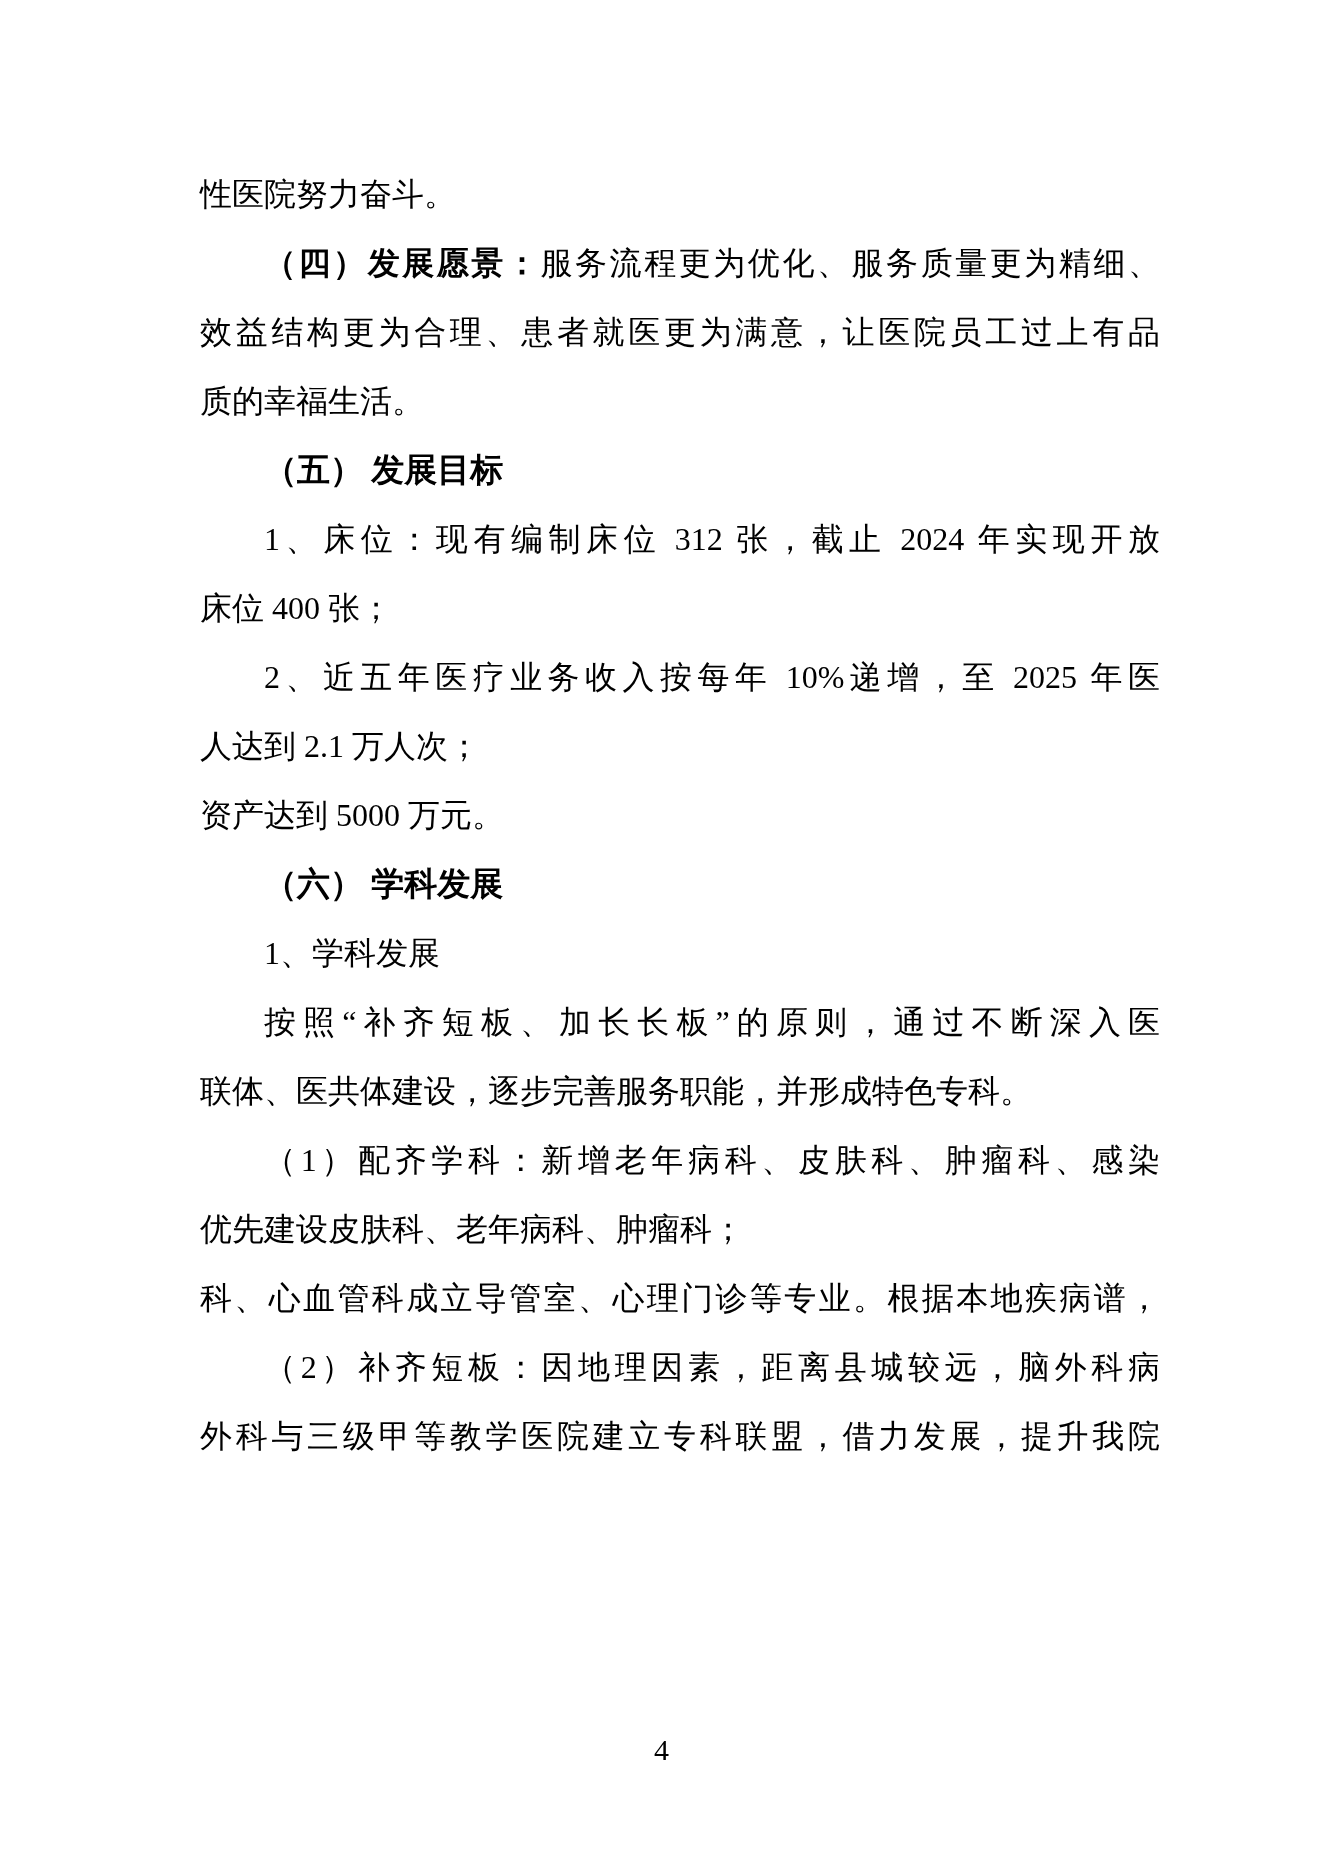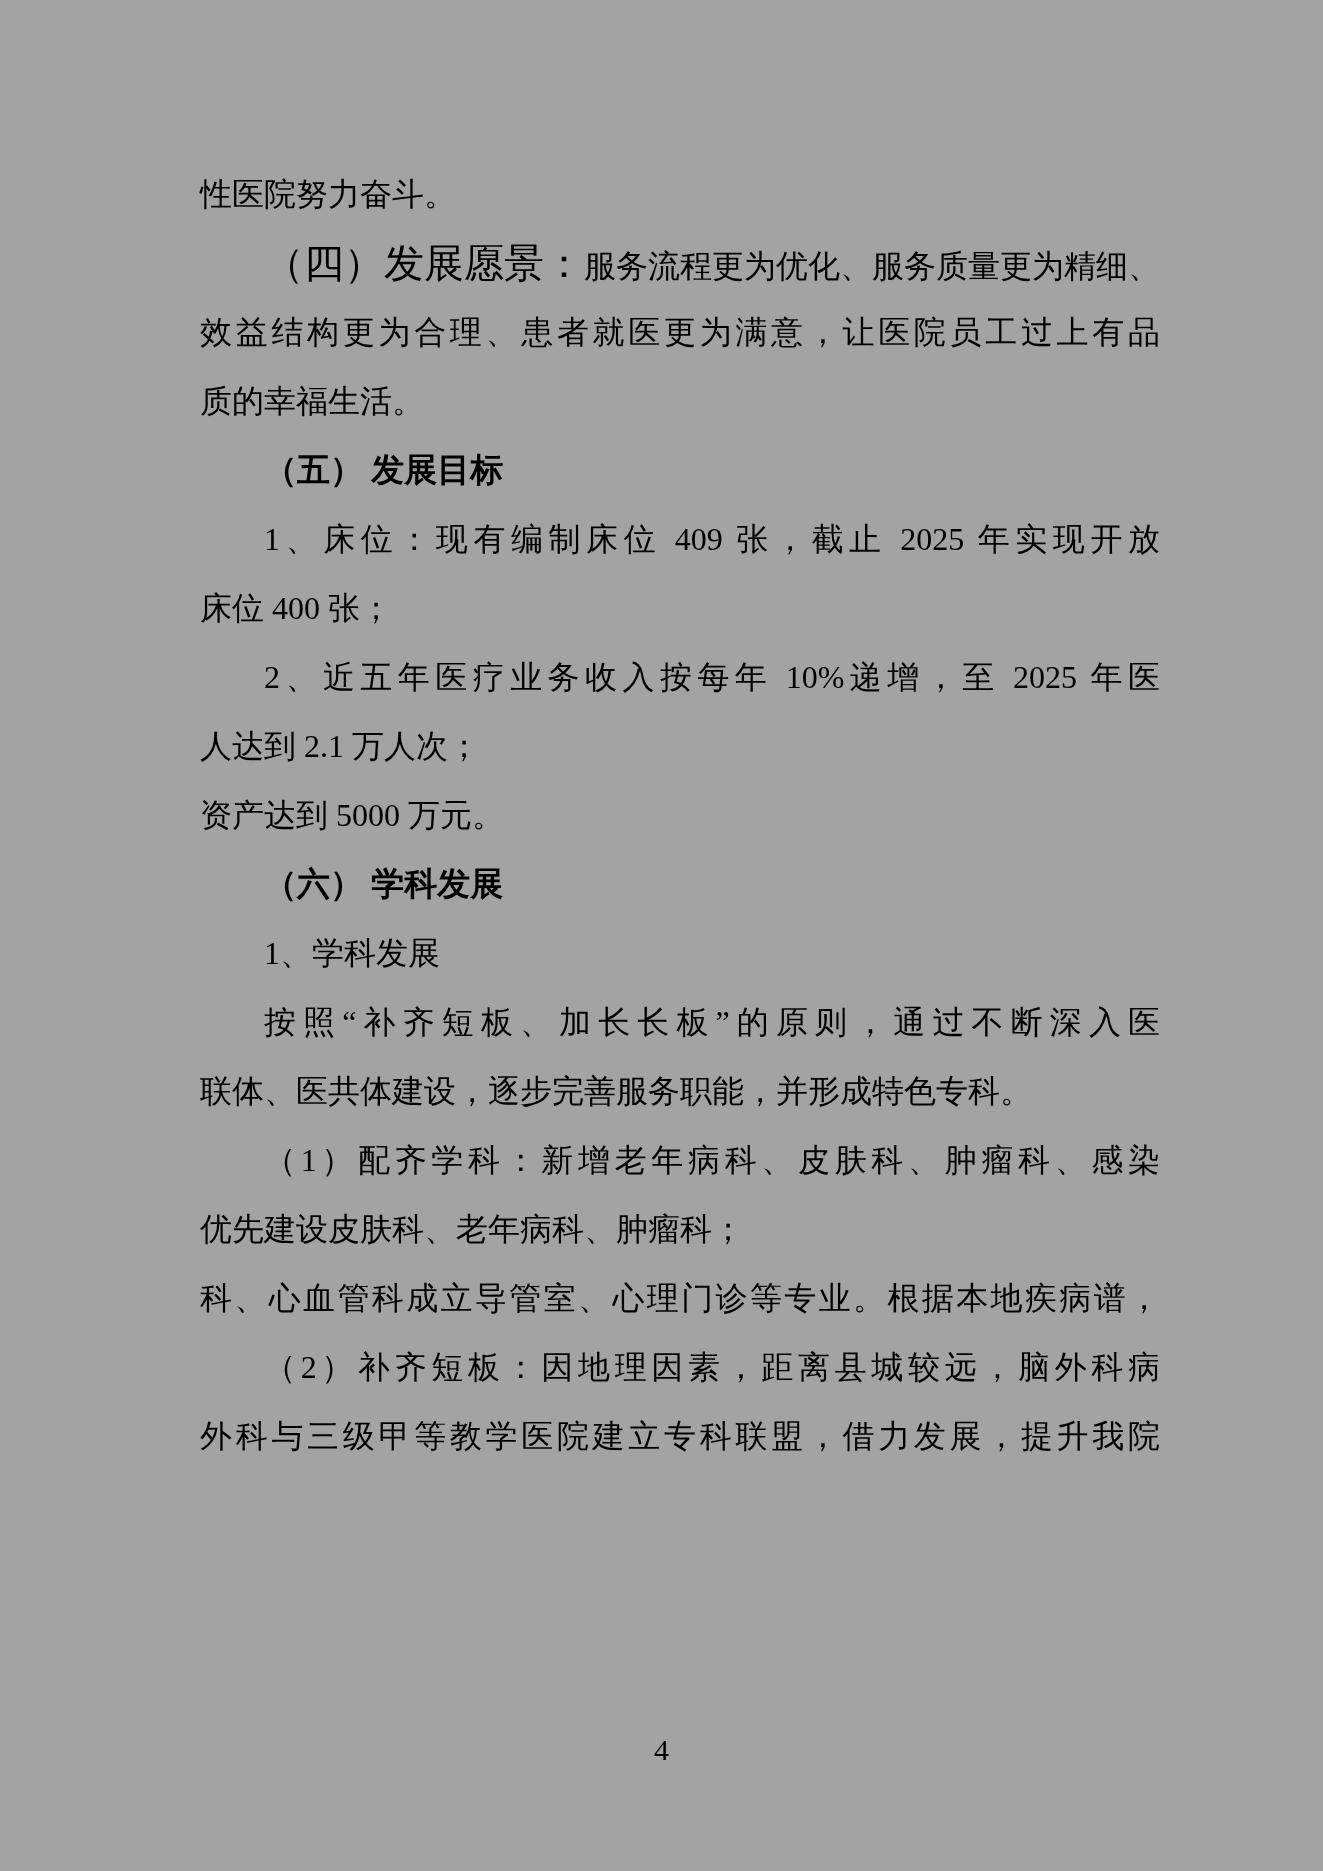--- a/index.html
+++ b/index.html
@@ -5,21 +5,21 @@
   html, body {
     margin: 0;
     padding: 0;
     background: #e8e8e8;
   }
   .page {
     position: relative;
     width: 1323px;
     height: 1871px;
     margin: 0;
-    background: #a3a3a3;
+    background: #ffffff;
     overflow: hidden;
   }
   .doc {
     position: absolute;
     left: 200px;
     top: 160px;
     width: 960px;
   }
   .line {
     height: 69px;
@@ -37,22 +37,22 @@
     text-align-last: justify;
     text-justify: inter-character;
   }
   .line.heading {
     font-family: Liberation Serif, serif;
     font-weight: 700;
     font-size: 33px;
   }
   .lead {
     font-family: "Liberation Sans", "DejaVu Sans", sans-serif;
-    font-weight: 400;
-    font-size: 40px;
+    font-weight: 700;
+    font-size: 32px;
   }
   .footer {
     position: absolute;
     top: 1728px;
     left: 0;
     width: 100%;
     height: 44px;
     line-height: 44px;
     text-align: center;
   }
@@ -65,21 +65,21 @@
 </head>
 <body>
 
 <main class="page">
   <section class="doc">
       <div class="line">性医院努力奋斗。</div>
       <div class="line indent justify"><span class="lead">（四）发展愿景：</span>服务流程更为优化、服务质量更为精细、</div>
       <div class="line justify">效益结构更为合理、患者就医更为满意，让医院员工过上有品</div>
       <div class="line">质的幸福生活。</div>
       <div class="line indent heading">（五） 发展目标</div>
-      <div class="line indent justify">1、床位：现有编制床位 409 张，截止 2025 年实现开放</div>
+      <div class="line indent justify">1、床位：现有编制床位 312 张，截止 2024 年实现开放</div>
       <div class="line">床位 400 张；</div>
       <div class="line indent justify">2、近五年医疗业务收入按每年 10%递增，至 2025 年医</div>
       <div class="line">人达到 2.1 万人次；</div>
       <div class="line">资产达到 5000 万元。</div>
       <div class="line indent heading">（六） 学科发展</div>
       <div class="line indent">1、学科发展</div>
       <div class="line indent justify">按照“补齐短板、加长长板”的原则，通过不断深入医</div>
       <div class="line">联体、医共体建设，逐步完善服务职能，并形成特色专科。</div>
       <div class="line indent justify">（1）配齐学科：新增老年病科、皮肤科、肿瘤科、感染</div>
       <div class="line">优先建设皮肤科、老年病科、肿瘤科；</div>

